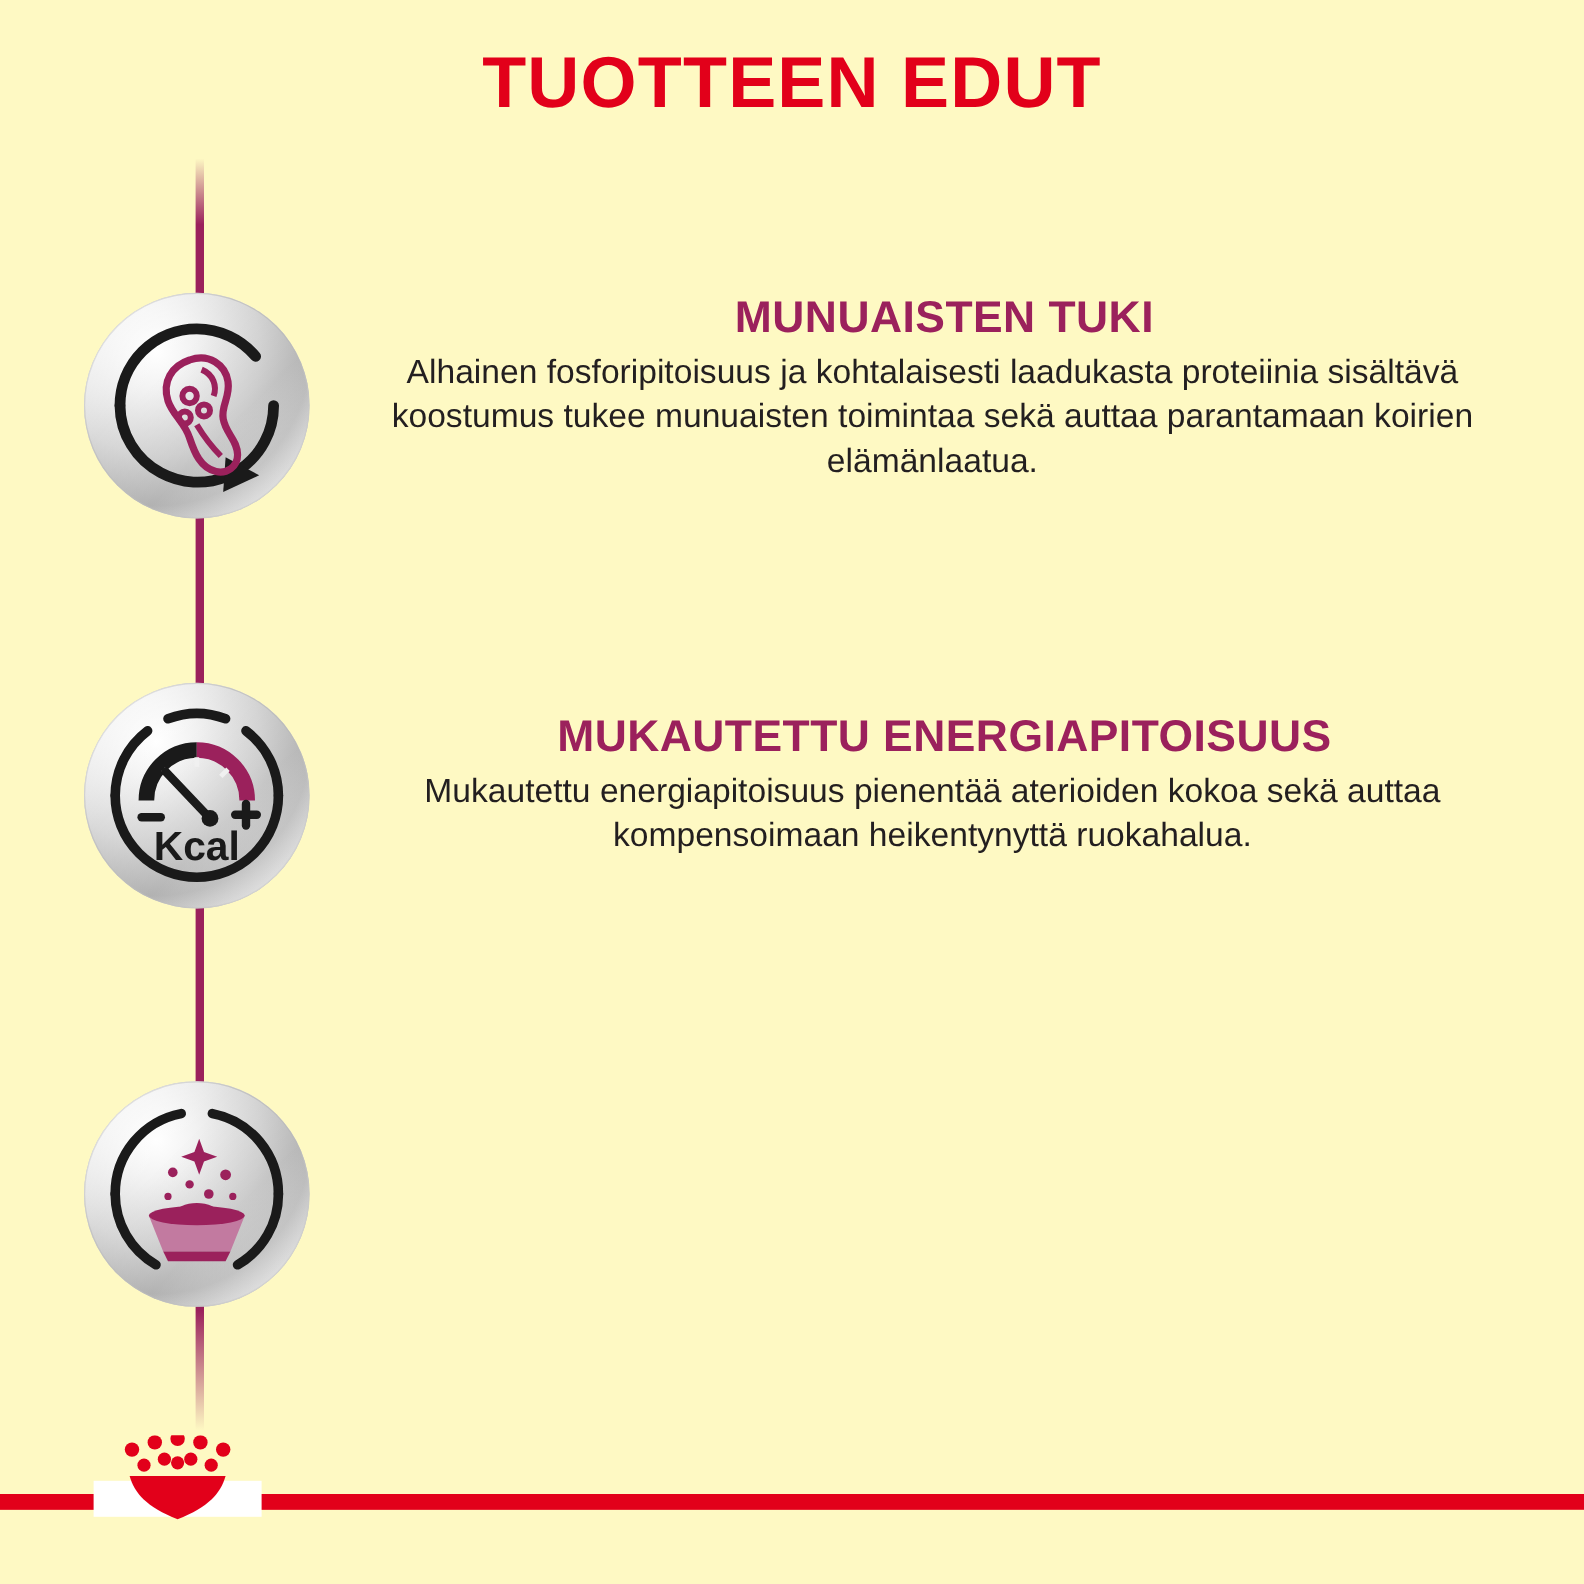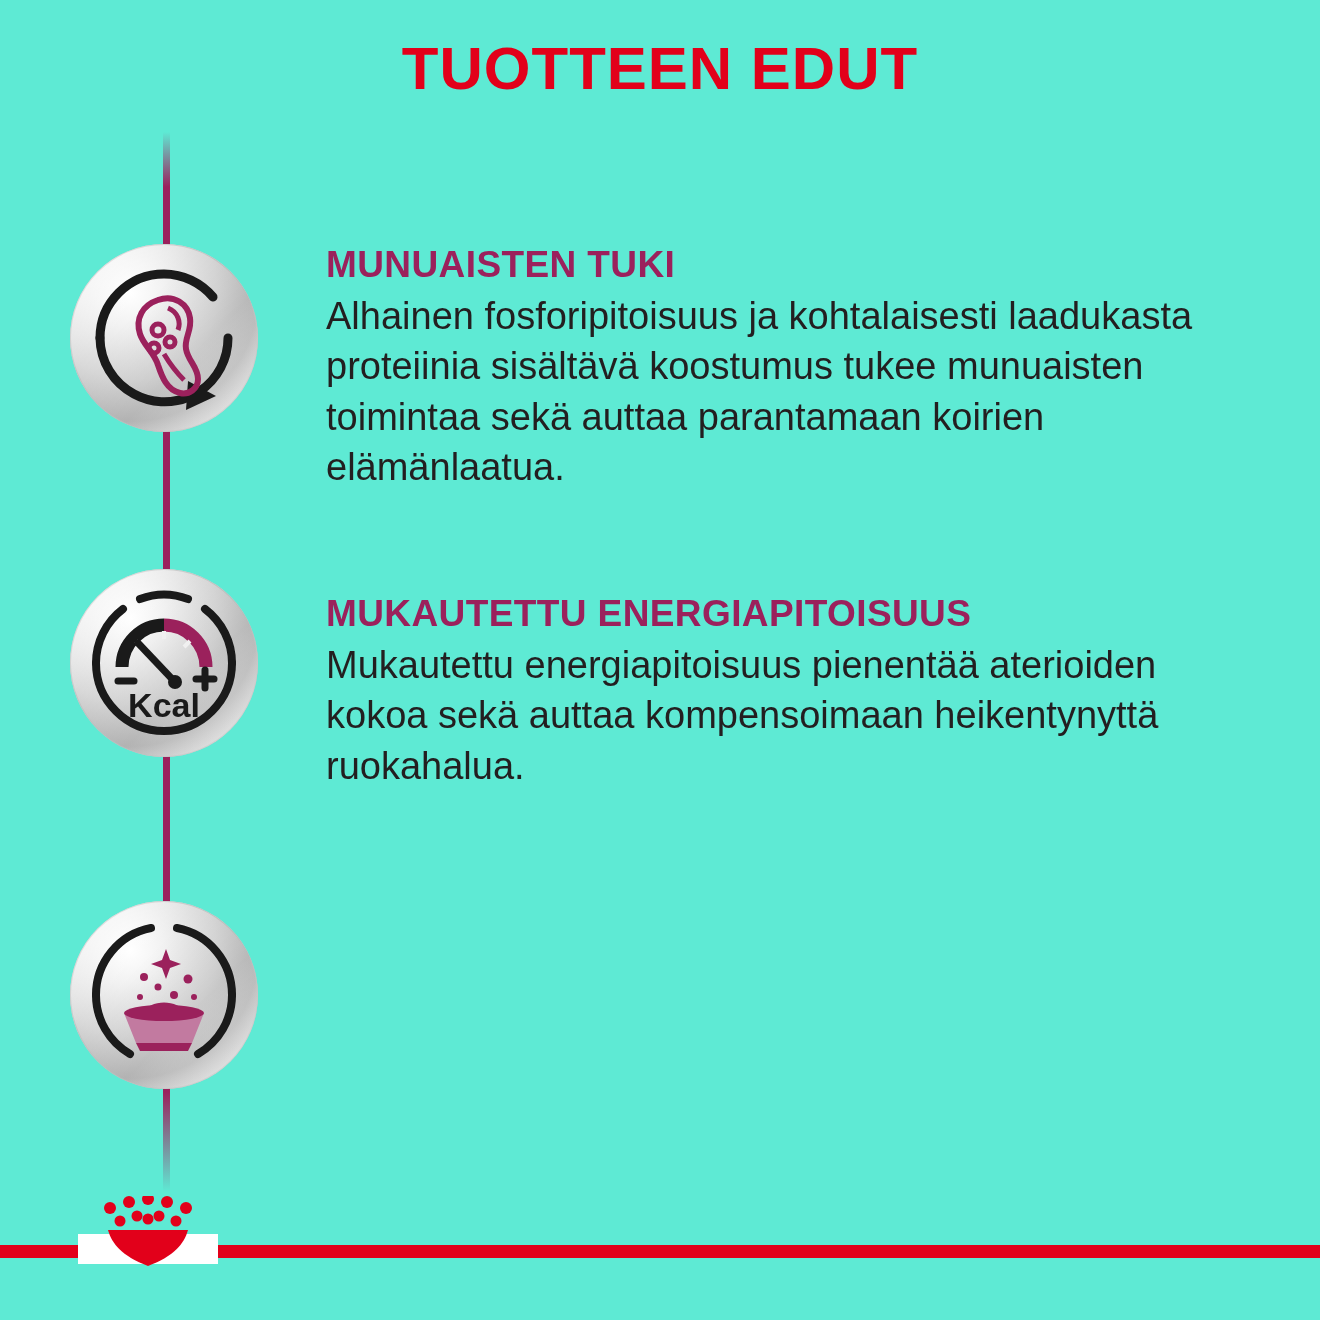--- a/index.html
+++ b/index.html
@@ -12,21 +12,21 @@
     background: #ffffff;
     font-family: "Liberation Sans", sans-serif;
     overflow: hidden;
     position: relative;
   }
 
   .page {
     position: relative;
     width: 1320px;
     height: 1320px;
-    background: #5eead4;
+    background: #fef9c3;
   }
 
   
   .title {
     position: absolute;
     top: 34px;
     left: 0;
     width: 1320px;
     text-align: center;
     font-size: 60px;
@@ -90,36 +90,37 @@
     position: absolute;
     left: 0;
     top: 0;
     width: 188px;
     height: 188px;
     z-index: 2;
   }
 
   .benefit-text {
     position: absolute;
-    left: 256px;
+    left: 242px;
     top: 0;
     width: 950px;
+    text-align: center;
   }
   .benefit-title {
     color: #9b215c;
     font-size: 37px;
     font-weight: bold;
     letter-spacing: .4px;
     line-height: 1.05;
     margin: 0 0 6px 0;
     font-family: "Liberation Sans", sans-serif;
   }
   .benefit-body {
     color: #231f20;
-    font-size: 38px;
+    font-size: 28px;
     line-height: 1.33;
     font-family: "Liberation Sans", sans-serif;
     max-width: 930px;
   }
   .b1 .benefit-text { top: 18px; }
   .b2 .benefit-text { top: 42px; }
   .b3 .benefit-text { top: 20px; }
 
   
   .footer-bar {

